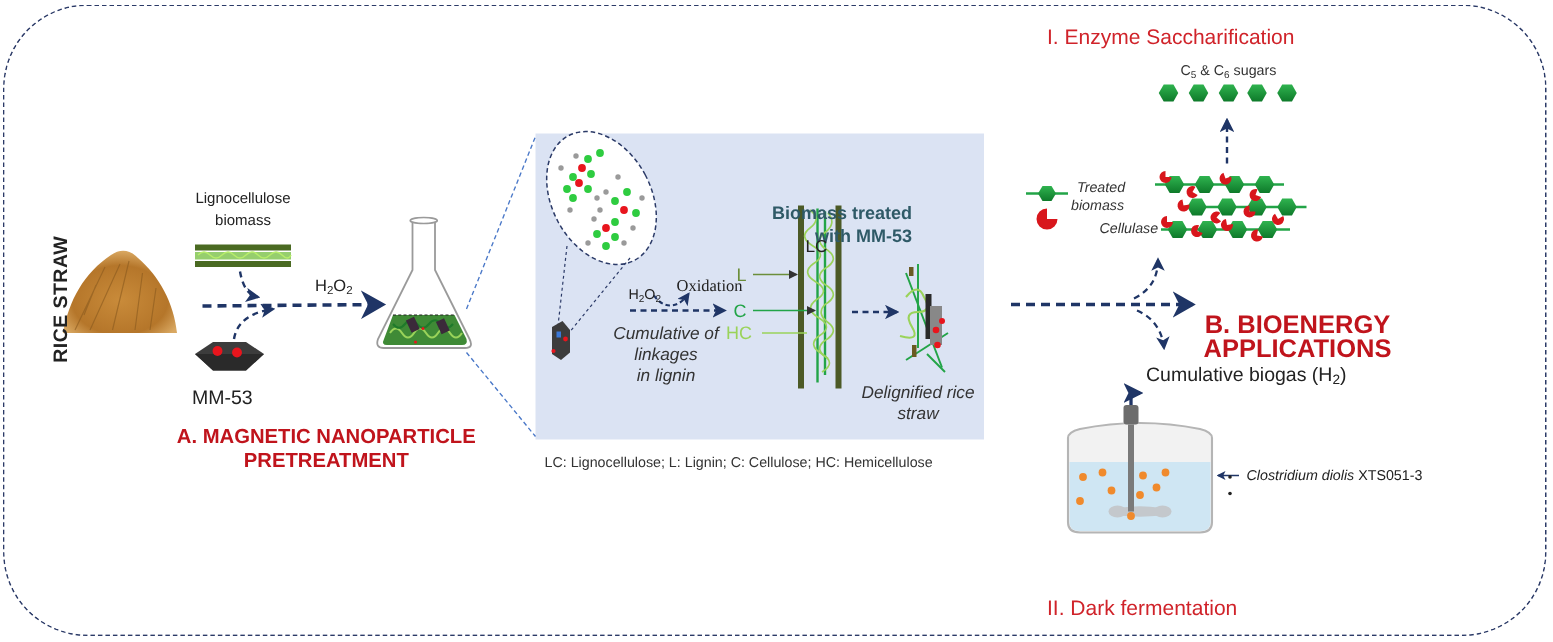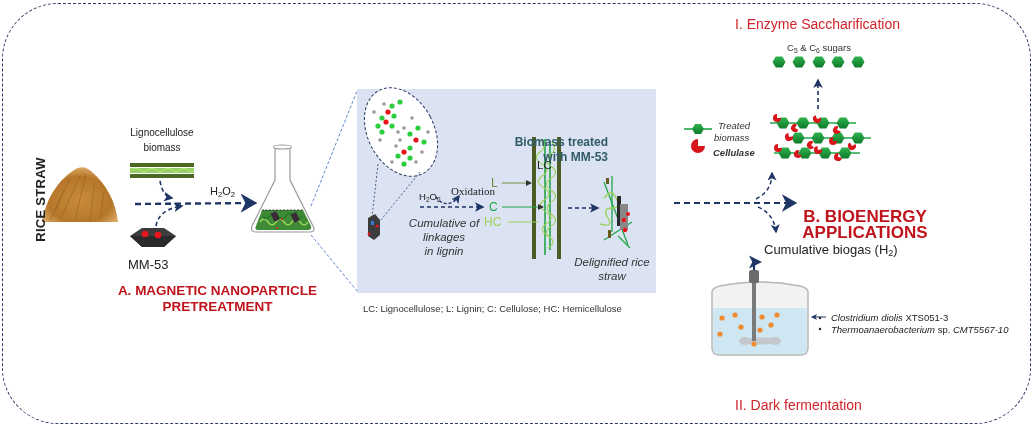--- a/index.html
+++ b/index.html
@@ -3,21 +3,21 @@
 <meta charset="utf-8">
 <style>
   html, body { margin:0; padding:0; background:#ffffff; }
   body { width:1035px; height:428px; position:relative; overflow:hidden;
          font-family:"Liberation Sans", sans-serif; color:#222; }
   .abs { position:absolute; }
   .frame { position:absolute; left:2px; top:3px; width:1029px; height:421px;
            border:1.3px dashed #2b3a67; border-radius:56px; box-sizing:border-box; }
   .panel { position:absolute; left:357px; top:89px; width:299px; height:204px; background:#dbe3f3; }
   .red-title { color:#c0141c; font-weight:bold; text-align:center; font-size:13.5px; line-height:16px; }
-  .red-head { color:#d0232a; font-size:14px;margin-left:37px; }
+  .red-head { color:#d0232a; font-size:14px; }
   .dark-teal { color:#2f5a67; font-weight:bold; font-size:12px; text-align:right; line-height:15px; }
   .ital { font-style:italic; }
   .sub { font-size:70%; vertical-align:-2px; }
   svg { position:absolute; left:0; top:0; overflow:visible; }
 </style>
 </head>
 <body>
 
 <div class="frame"></div>
 
@@ -289,24 +289,23 @@
 
 <div class="abs red-head" style="left:698px; top:16px;">I. Enzyme Saccharification</div>
 <div class="abs" style="left:787px; top:42px; font-size:9.5px; color:#333;">
   <span>C</span><span class="sub">5</span><span> &amp; C</span><span class="sub">6</span><span> sugars</span>
 </div>
 
 <div class="abs ital" style="left:714px; top:120px; font-size:9.5px; line-height:12px; color:#333;">
   <div style="padding-left:4px;">Treated</div>
   <div>biomass</div>
 </div>
-<div class="abs ital" style="left:713px; top:147px; font-size:9.5px; color:#333;font-weight:bold;">Cellulase</div>
+<div class="abs ital" style="left:733px; top:147px; font-size:9.5px; color:#333;">Cellulase</div>
 
 <div class="abs" style="left:764px; top:242px; font-size:13px;">
   <span>Cumulative biogas (H</span><span class="sub">2</span><span>)</span>
 </div>
 
 <div class="abs" style="left:831px; top:312px; font-size:9.5px; line-height:11.5px; color:#222;">
   <div><span class="ital">Clostridium diolis</span><span> XTS051-3</span></div>
-  <div><span class="ital">Thermoanaerobacterium</span><span> sp. </span><span class="ital">CMT5567-10</span></div>
 </div>
 
 <div class="abs red-head" style="left:698px; top:397px;">II. Dark fermentation</div>
 
 </body></html>

